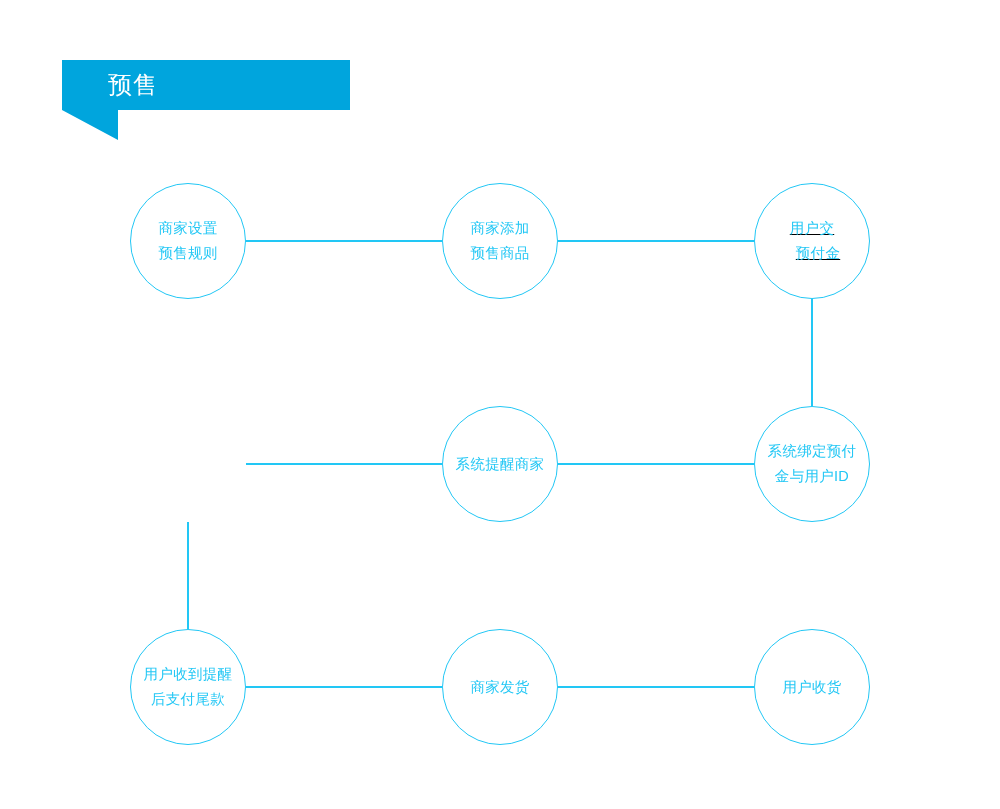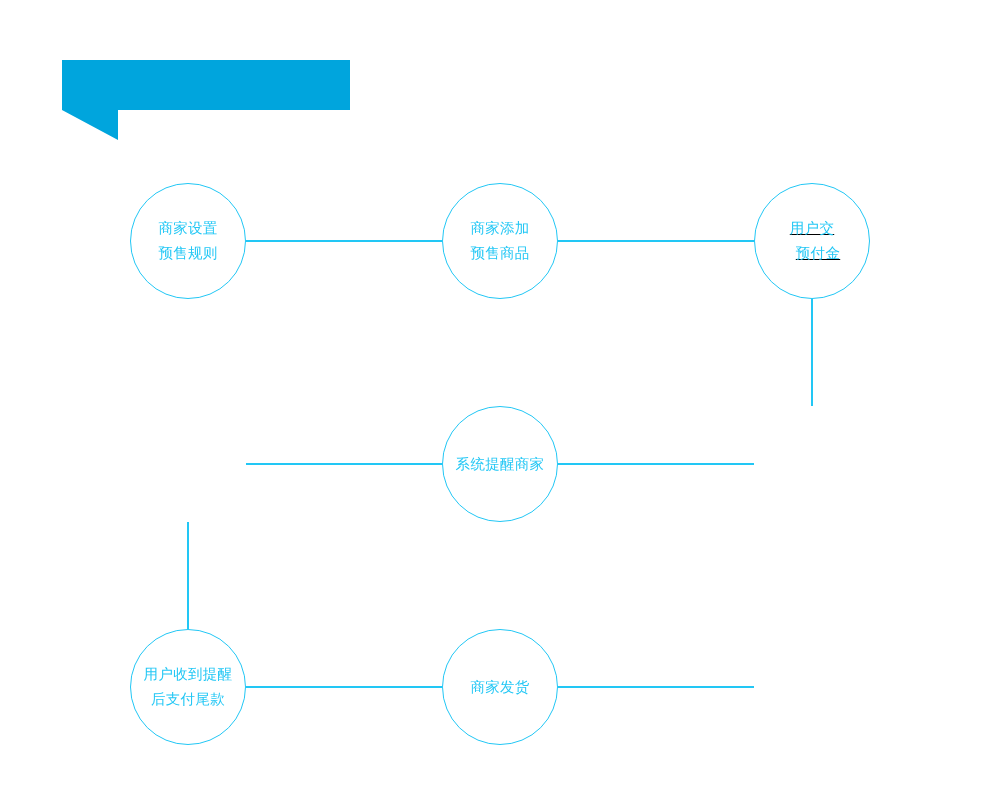--- a/index.html
+++ b/index.html
@@ -85,20 +85,21 @@
     letter-spacing: 0.3px;
   }
 </style>
 </head>
 <body>
 
 <div id="banner-wrap">
   <svg id="banner-svg" width="290" height="82" viewBox="0 0 290 82" aria-hidden="true">
     <path id="banner-path" d="M 0 0 L 288 0 L 288 50 L 56 50 L 56 80 L 0 50 Z" fill="#00a5dd"></path>
   </svg>
+  <div id="banner-title" style="color: rgb(255, 255, 255);">预售</div>
 </div>
 
 <div id="flow">
 
   <svg id="connector-layer" width="1000" height="809" viewBox="0 0 1000 809" aria-hidden="true">
     <g id="connector-group" stroke="#22c7f5" stroke-width="1.5" fill="none" shape-rendering="crispEdges">
         <line x1="246" y1="241" x2="442" y2="241"></line>
         <line x1="558" y1="241" x2="754" y2="241"></line>
         <line x1="812" y1="299" x2="812" y2="406"></line>
         <line x1="558" y1="464" x2="754" y2="464"></line>
@@ -117,29 +118,36 @@
   <div class="node" id="node-n2" style="left: 500px; top: 241px; border-color: rgb(34, 199, 245);">
     <span class="node-line" style="color: rgb(34, 199, 245);">商家添加</span>
     <span class="node-line" style="color: rgb(34, 199, 245);">预售商品</span>
   </div>
 
   <div class="node" id="node-n3" style="left: 812px; top: 241px; border-color: rgb(34, 199, 245); text-decoration: underline;">
     <span class="node-line" style="color: rgb(34, 199, 245);">用户交</span>
     <span class="node-line" style="color: rgb(34, 199, 245); margin-left: 12px;">预付金</span>
   </div>
 
+  <div class="node" id="node-n4" style="left: 812px; top: 464px; border-color: rgb(34, 199, 245);">
+    <span class="node-line" style="color: rgb(34, 199, 245);">系统绑定预付</span>
+    <span class="node-line" style="color: rgb(34, 199, 245);">金与用户ID</span>
+  </div>
 
   <div class="node" id="node-n5" style="left: 500px; top: 464px; border-color: rgb(34, 199, 245);">
     <span class="node-line" style="color: rgb(34, 199, 245);">系统提醒商家</span>
   </div>
 
 
   <div class="node" id="node-n7" style="left: 188px; top: 687px; border-color: rgb(34, 199, 245);">
     <span class="node-line" style="color: rgb(34, 199, 245);">用户收到提醒</span>
     <span class="node-line" style="color: rgb(34, 199, 245);">后支付尾款</span>
   </div>
 
   <div class="node" id="node-n8" style="left: 500px; top: 687px; border-color: rgb(34, 199, 245);">
     <span class="node-line" style="color: rgb(34, 199, 245);">商家发货</span>
   </div>
 
+  <div class="node" id="node-n9" style="left: 812px; top: 687px; border-color: rgb(34, 199, 245);">
+    <span class="node-line" style="color: rgb(34, 199, 245);">用户收货</span>
+  </div>
 
 </div>
 
 </body></html>

